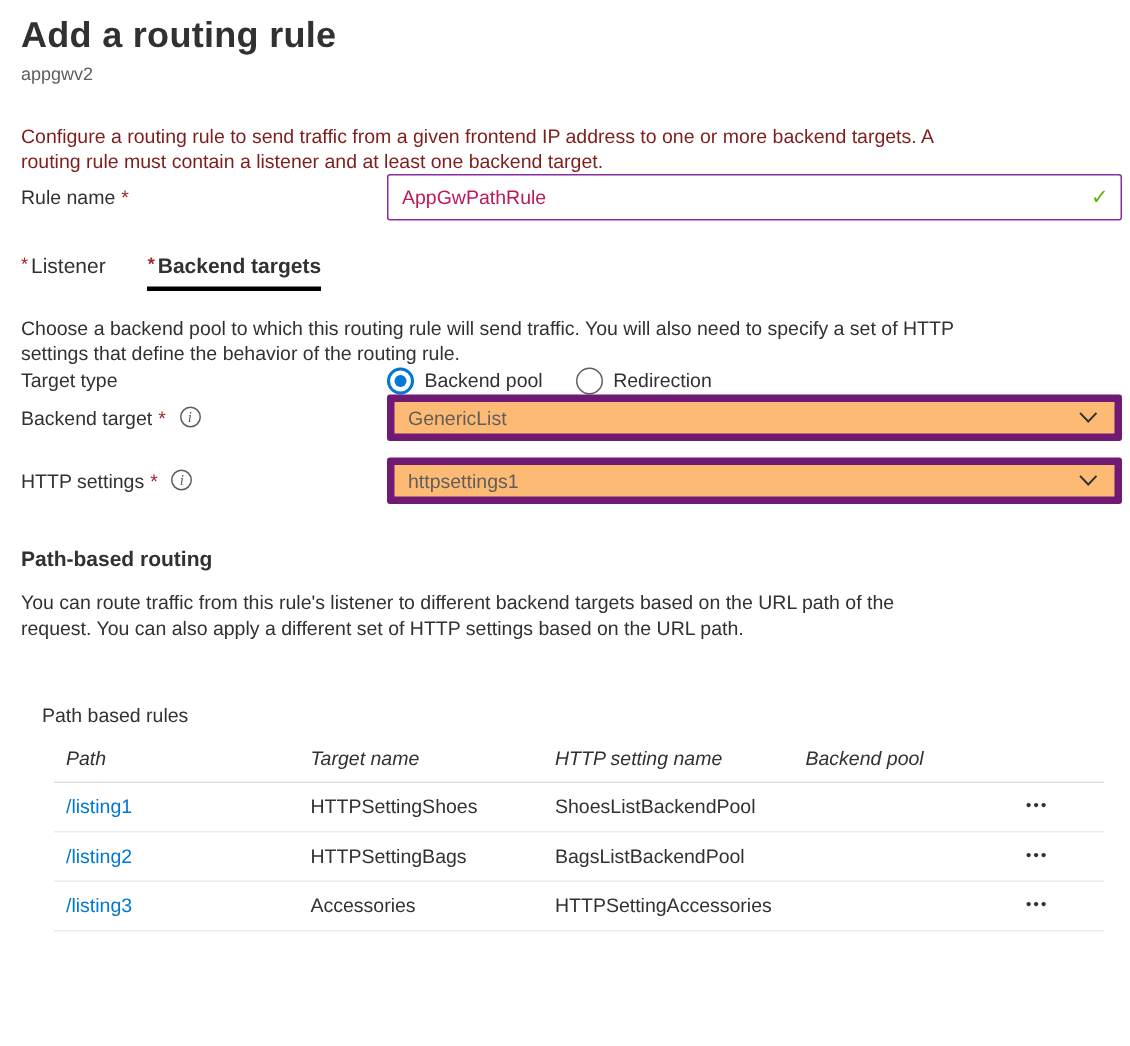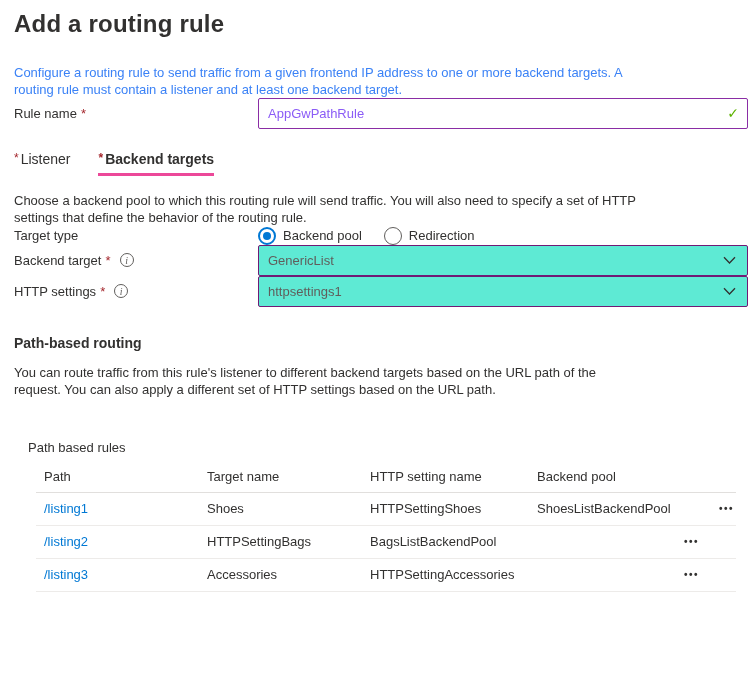--- a/index.html
+++ b/index.html
@@ -3,71 +3,72 @@
 <meta charset="utf-8">
 <style>
   * { box-sizing: border-box; margin: 0; padding: 0; }
   html, body { width: 753px; height: 697px; overflow: hidden; background: #ffffff; }
   body { font-family: "Liberation Sans", "DejaVu Sans", sans-serif; color: #323130; font-size: 13px; }
   .container { padding: 10px 0 0 14px; width: 642px; }
 
   .page-title { font-size: 24px; font-weight: 600; color: #323130; letter-spacing: 0.2px; }
   .page-subtitle { font-size: 12px; color: #605e5c; margin-top: 4px; }
 
-  .intro { margin-top: 26px; line-height: 1.32; max-width: 726px; color: #3b82f6; }
+  .intro { margin-top: 26px; line-height: 1.32; max-width: 726px; color: #7f1d1d; }
 
   .form-row { display: flex; align-items: center; width: 734px; }
   .form-label { flex: 0 0 244px; display: flex; align-items: center; font-size: 13px; color: #323130; }
   .req { color: #a4262c; margin-left: 4px; }
   .info-icon { width: 14px; height: 14px; border: 1px solid #605e5c; border-radius: 50%;
     display: inline-flex; align-items: center; justify-content: center; font-size: 10px;
     color: #605e5c; margin-left: 9px; font-family: "Liberation Serif", serif; font-style: italic; }
 
   .text-field { position: relative; width: 490px; }
   .text-field input { width: 100%; height: 31px; border: 1px solid #8a2da5; border-radius: 2px;
-    padding: 0 28px 0 9px; font-size: 13px; color: #8b5cf6; font-family: inherit; outline: none; background: #fff; }
+    padding: 0 28px 0 9px; font-size: 13px; color: #be185d; font-family: inherit; outline: none; background: #fff; }
   .valid-check { position: absolute; right: 9px; top: 7px; color: #5db300; font-size: 14px; }
 
   .tabs { display: flex; gap: 28px; margin-top: 22px; font-size: 14px; }
   .tab { cursor: pointer; padding-bottom: 6px; color: #323130; }
   .tab .req { margin: 0 2px 0 0; font-size: 12px; vertical-align: 2px; }
-  .tab.active { font-weight: 700; border-bottom: 3px solid #ec4899; }
+  .tab.active { font-weight: 700; border-bottom: 3px solid #000000; }
 
   .para { margin-top: 16px; line-height: 1.32; max-width: 726px; }
 
   .radio-group { display: flex; align-items: center; gap: 22px; }
   .radio-option { display: flex; align-items: center; gap: 7px; cursor: pointer; font-size: 13px; }
   .radio-circle { width: 18px; height: 18px; border-radius: 50%; border: 1px solid #605e5c;
     background: #fff; display: inline-flex; align-items: center; justify-content: center; }
   .radio-option.selected .radio-circle { border: 2px solid #0078d4; }
   .radio-option.selected .radio-circle::after { content: ""; width: 8px; height: 8px; border-radius: 50%; background: #0078d4; }
 
-  .select-box { width: 490px; height: 31px; border: 1px solid #701a75; border-radius: 2px;
+  .select-box { width: 490px; height: 31px; border: 5px solid #701a75; border-radius: 2px;
     display: flex; align-items: center; justify-content: space-between; padding: 0 11px 0 9px;
-    color: #605e5c; cursor: pointer; background: #5eead4; }
+    color: #605e5c; cursor: pointer; background: #fdba74; }
 
   .section-heading { margin-top: 28px; font-size: 14px; font-weight: 700; color: #323130; }
 
   .table-label { margin-top: 42px; margin-left: 14px; color: #323130; }
   .rules-table { margin-left: 22px; margin-top: 6px; width: 700px; }
   .trow { display: grid; grid-template-columns: 171px 163px 167px 164px 35px;
     align-items: center; height: 33px; border-bottom: 1px solid #edebe9; }
-  .trow.head { height: 32px; border-bottom: 1px solid #e1dfdd; color: #323130; }
+  .trow.head { height: 32px; border-bottom: 1px solid #e1dfdd; color: #323130; font-style: italic; }
   .trow > div:first-child { padding-left: 8px; }
   .cell { white-space: nowrap; overflow: hidden; text-overflow: ellipsis; padding-right: 8px; }
   .path-link { color: #0078d4; text-decoration: none; cursor: pointer; }
   .row-menu { justify-self: end; color: #323130; font-size: 10px; font-weight: 700;
     letter-spacing: 1.5px; cursor: pointer; padding: 2px 2px; line-height: 1; }
 </style>
 </head>
 <body>
 
 <div class="container">
 
   <div class="page-title">Add a routing rule</div>
+  <div class="page-subtitle">appgwv2</div>
 
   <div class="intro">Configure a routing rule to send traffic from a given frontend IP address to one or more backend targets. A routing rule must contain a listener and at least one backend target.</div>
 
   <div class="form-row">
     <div class="form-label">
       <span>Rule name</span>
       <span class="req">*</span>
     </div>
     <div class="text-field">
       <input type="text" value="AppGwPathRule" style="">
@@ -107,21 +108,21 @@
       <span class="info-icon">i</span>
     </div>
     <div class="select-box">
       <span>GenericList</span>
       <svg width="13" height="9" viewBox="0 0 13 9">
         <path d="M1 1.2 L6.5 7 L12 1.2" fill="none" stroke="#323130" stroke-width="1.3"></path>
       </svg>
     </div>
   </div>
 
-  <div class="form-row" style="">
+  <div class="form-row" style="margin-top:11px;">
     <div class="form-label">
       <span>HTTP settings</span>
       <span class="req">*</span>
       <span class="info-icon">i</span>
     </div>
     <div class="select-box">
       <span>httpsettings1</span>
       <svg width="13" height="9" viewBox="0 0 13 9">
         <path d="M1 1.2 L6.5 7 L12 1.2" fill="none" stroke="#323130" stroke-width="1.3"></path>
       </svg>
@@ -137,21 +138,20 @@
     <div class="trow head">
       <div class="cell">Path</div>
       <div class="cell">Target name</div>
       <div class="cell">HTTP setting name</div>
       <div class="cell">Backend pool</div>
       <div></div>
     </div>
 
     <div class="trow">
       <div class="cell"><a class="path-link">/listing1</a></div>
-      <div class="cell">Shoes</div>
       <div class="cell">HTTPSettingShoes</div>
       <div class="cell">ShoesListBackendPool</div>
       <div class="row-menu">•••</div>
     </div>
 
     <div class="trow">
       <div class="cell"><a class="path-link">/listing2</a></div>
       <div class="cell">HTTPSettingBags</div>
       <div class="cell">BagsListBackendPool</div>
       <div class="row-menu">•••</div>

